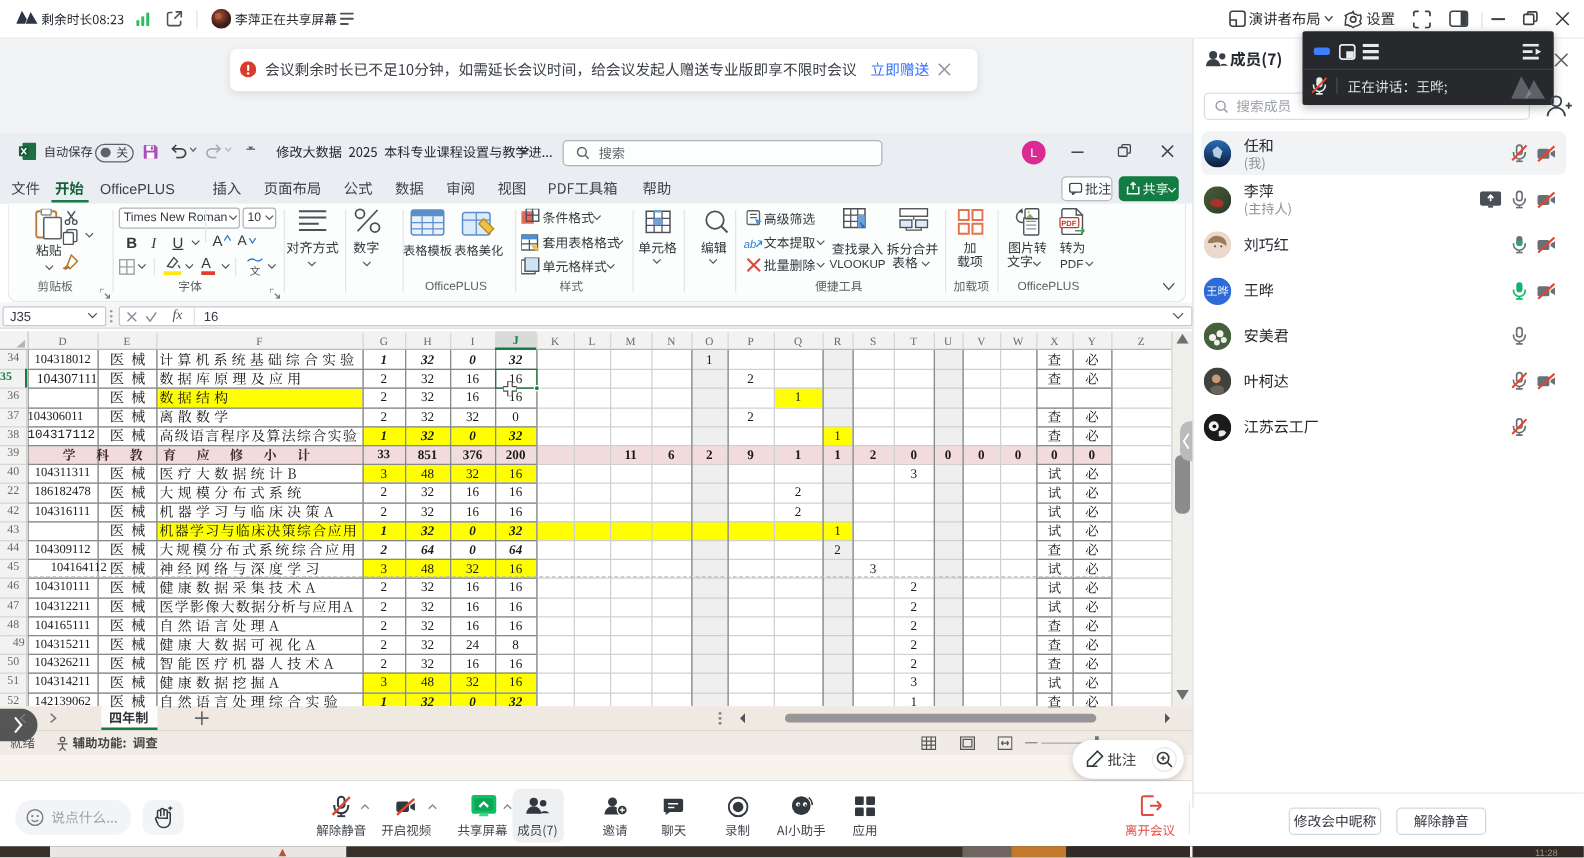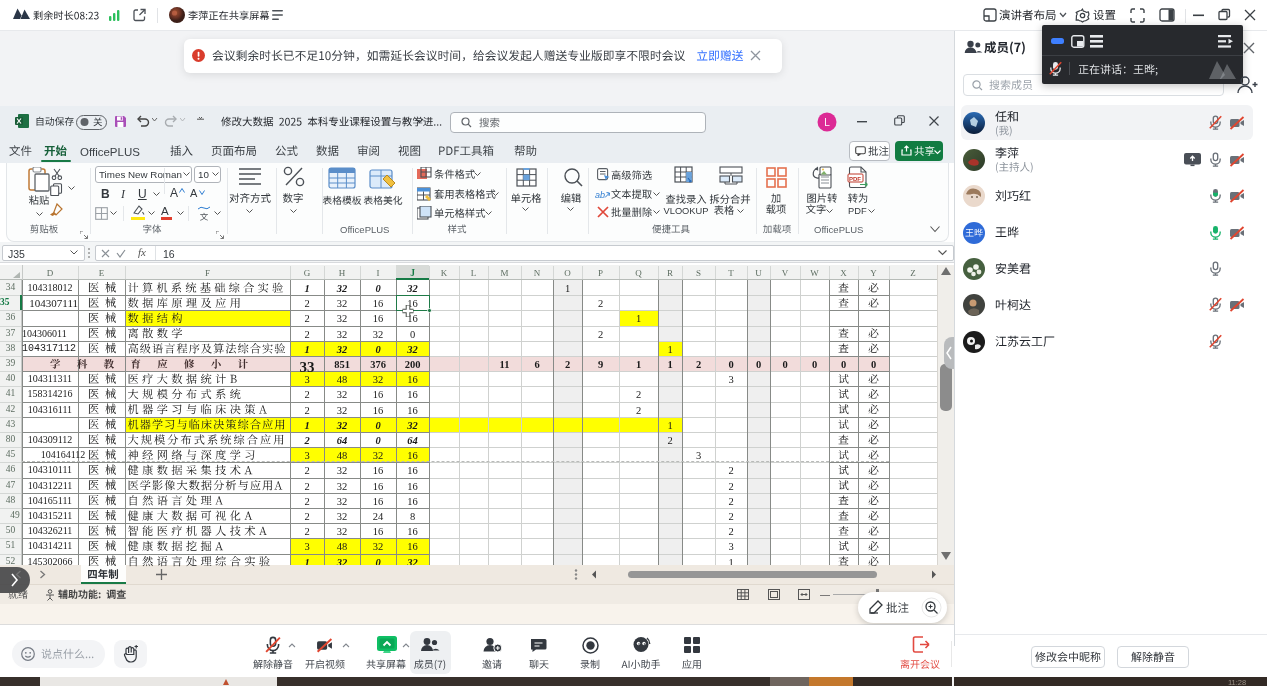--- a/index.html
+++ b/index.html
@@ -113,27 +113,27 @@
 <div style="left:0px;top:312.4px;width:21px;text-align:center;font-family:Liberation Serif,serif;font-size:9.5px;color:#5e6e62;height:15.2px;overflow:hidden">36</div>
 <div style="left:0px;top:325.6px;width:21px;height:1px;background:#d4d7d5"></div>
 <div style="left:0px;top:327.6px;width:21px;text-align:center;font-family:Liberation Serif,serif;font-size:9.5px;color:#5e6e62;height:15.2px;overflow:hidden">37</div>
 <div style="left:0px;top:340.8px;width:21px;height:1px;background:#d4d7d5"></div>
 <div style="left:0px;top:342.8px;width:21px;text-align:center;font-family:Liberation Serif,serif;font-size:9.5px;color:#5e6e62;height:15.2px;overflow:hidden">38</div>
 <div style="left:0px;top:356px;width:21px;height:1px;background:#d4d7d5"></div>
 <div style="left:0px;top:358px;width:21px;text-align:center;font-family:Liberation Serif,serif;font-size:9.5px;color:#5e6e62;height:15.2px;overflow:hidden">39</div>
 <div style="left:0px;top:371.2px;width:21px;height:1px;background:#d4d7d5"></div>
 <div style="left:0px;top:373.2px;width:21px;text-align:center;font-family:Liberation Serif,serif;font-size:9.5px;color:#5e6e62;height:15.2px;overflow:hidden">40</div>
 <div style="left:0px;top:386.4px;width:21px;height:1px;background:#d4d7d5"></div>
-<div style="left:0px;top:388.4px;width:21px;text-align:center;font-family:Liberation Serif,serif;font-size:9.5px;color:#5e6e62;height:15.2px;overflow:hidden">41</div>
+<div style="left:0px;top:388.4px;width:21px;text-align:center;font-family:Liberation Serif,serif;font-size:9.5px;color:#5e6e62;height:15.2px;overflow:hidden">22</div>
 <div style="left:0px;top:401.6px;width:21px;height:1px;background:#d4d7d5"></div>
 <div style="left:0px;top:403.6px;width:21px;text-align:center;font-family:Liberation Serif,serif;font-size:9.5px;color:#5e6e62;height:15.2px;overflow:hidden">42</div>
 <div style="left:0px;top:416.8px;width:21px;height:1px;background:#d4d7d5"></div>
 <div style="left:0px;top:418.8px;width:21px;text-align:center;font-family:Liberation Serif,serif;font-size:9.5px;color:#5e6e62;height:15.2px;overflow:hidden">43</div>
 <div style="left:0px;top:432px;width:21px;height:1px;background:#d4d7d5"></div>
-<div style="left:0px;top:434px;width:21px;text-align:center;font-family:Liberation Serif,serif;font-size:9.5px;color:#5e6e62;height:15.2px;overflow:hidden">80</div>
+<div style="left:0px;top:434px;width:21px;text-align:center;font-family:Liberation Serif,serif;font-size:9.5px;color:#5e6e62;height:15.2px;overflow:hidden">44</div>
 <div style="left:0px;top:447.2px;width:21px;height:1px;background:#d4d7d5"></div>
 <div style="left:0px;top:449.2px;width:21px;text-align:center;font-family:Liberation Serif,serif;font-size:9.5px;color:#5e6e62;height:15.2px;overflow:hidden">45</div>
 <div style="left:0px;top:462.4px;width:21px;height:1px;background:#d4d7d5"></div>
 <div style="left:0px;top:464.4px;width:21px;text-align:center;font-family:Liberation Serif,serif;font-size:9.5px;color:#5e6e62;height:15.2px;overflow:hidden">46</div>
 <div style="left:0px;top:477.6px;width:21px;height:1px;background:#d4d7d5"></div>
 <div style="left:0px;top:479.6px;width:21px;text-align:center;font-family:Liberation Serif,serif;font-size:9.5px;color:#5e6e62;height:15.2px;overflow:hidden">47</div>
 <div style="left:0px;top:492.8px;width:21px;height:1px;background:#d4d7d5"></div>
 <div style="left:0px;top:494.8px;width:21px;text-align:center;font-family:Liberation Serif,serif;font-size:9.5px;color:#5e6e62;height:15.2px;overflow:hidden">48</div>
 <div style="left:0px;top:508px;width:21px;height:1px;background:#d4d7d5"></div>
 <div style="left:0px;top:510px;width:30px;text-align:center;font-family:Liberation Serif,serif;font-size:9.5px;color:#5e6e62;height:15.2px;overflow:hidden">49</div>
@@ -286,21 +286,21 @@
 <div style="left:324px;top:342.8px;width:36px;text-align:center;font-family:Liberation Serif,serif;font-size:10.5px;color:#1a1a1a;font-weight:bold;font-style:italic;">32</div>
 <div style="left:360px;top:342.8px;width:36px;text-align:center;font-family:Liberation Serif,serif;font-size:10.5px;color:#1a1a1a;font-weight:bold;font-style:italic;">0</div>
 <div style="left:396px;top:342.8px;width:33px;text-align:center;font-family:Liberation Serif,serif;font-size:10.5px;color:#1a1a1a;font-weight:bold;font-style:italic;">32</div>
 <div style="left:658px;top:342.8px;width:24px;text-align:center;font-family:Liberation Serif,serif;font-size:10.5px;color:#1a1a1a;">1</div>
 <div style="left:22px;top:373.2px;width:56px;text-align:center;font-family:Liberation Serif,serif;font-size:10px;color:#1a1a1a;">104311311</div>
 <div style="left:290px;top:373.2px;width:34px;text-align:center;font-family:Liberation Serif,serif;font-size:10.5px;color:#1a1a1a;">3</div>
 <div style="left:324px;top:373.2px;width:36px;text-align:center;font-family:Liberation Serif,serif;font-size:10.5px;color:#1a1a1a;">48</div>
 <div style="left:360px;top:373.2px;width:36px;text-align:center;font-family:Liberation Serif,serif;font-size:10.5px;color:#1a1a1a;">32</div>
 <div style="left:396px;top:373.2px;width:33px;text-align:center;font-family:Liberation Serif,serif;font-size:10.5px;color:#1a1a1a;">16</div>
 <div style="left:715px;top:373.2px;width:32px;text-align:center;font-family:Liberation Serif,serif;font-size:10.5px;color:#1a1a1a;">3</div>
-<div style="left:22px;top:388.4px;width:56px;text-align:center;font-family:Liberation Serif,serif;font-size:10px;color:#1a1a1a;">158314216</div>
+<div style="left:22px;top:388.4px;width:56px;text-align:center;font-family:Liberation Serif,serif;font-size:10px;color:#1a1a1a;">186182478</div>
 <div style="left:290px;top:388.4px;width:34px;text-align:center;font-family:Liberation Serif,serif;font-size:10.5px;color:#1a1a1a;">2</div>
 <div style="left:324px;top:388.4px;width:36px;text-align:center;font-family:Liberation Serif,serif;font-size:10.5px;color:#1a1a1a;">32</div>
 <div style="left:360px;top:388.4px;width:36px;text-align:center;font-family:Liberation Serif,serif;font-size:10.5px;color:#1a1a1a;">16</div>
 <div style="left:396px;top:388.4px;width:33px;text-align:center;font-family:Liberation Serif,serif;font-size:10.5px;color:#1a1a1a;">16</div>
 <div style="left:619px;top:388.4px;width:39px;text-align:center;font-family:Liberation Serif,serif;font-size:10.5px;color:#1a1a1a;">2</div>
 <div style="left:22px;top:403.6px;width:56px;text-align:center;font-family:Liberation Serif,serif;font-size:10px;color:#1a1a1a;">104316111</div>
 <div style="left:290px;top:403.6px;width:34px;text-align:center;font-family:Liberation Serif,serif;font-size:10.5px;color:#1a1a1a;">2</div>
 <div style="left:324px;top:403.6px;width:36px;text-align:center;font-family:Liberation Serif,serif;font-size:10.5px;color:#1a1a1a;">32</div>
 <div style="left:360px;top:403.6px;width:36px;text-align:center;font-family:Liberation Serif,serif;font-size:10.5px;color:#1a1a1a;">16</div>
 <div style="left:396px;top:403.6px;width:33px;text-align:center;font-family:Liberation Serif,serif;font-size:10.5px;color:#1a1a1a;">16</div>
@@ -351,27 +351,27 @@
 <div style="left:324px;top:525.2px;width:36px;text-align:center;font-family:Liberation Serif,serif;font-size:10.5px;color:#1a1a1a;">32</div>
 <div style="left:360px;top:525.2px;width:36px;text-align:center;font-family:Liberation Serif,serif;font-size:10.5px;color:#1a1a1a;">16</div>
 <div style="left:396px;top:525.2px;width:33px;text-align:center;font-family:Liberation Serif,serif;font-size:10.5px;color:#1a1a1a;">16</div>
 <div style="left:715px;top:525.2px;width:32px;text-align:center;font-family:Liberation Serif,serif;font-size:10.5px;color:#1a1a1a;">2</div>
 <div style="left:22px;top:540.4px;width:56px;text-align:center;font-family:Liberation Serif,serif;font-size:10px;color:#1a1a1a;">104314211</div>
 <div style="left:290px;top:540.4px;width:34px;text-align:center;font-family:Liberation Serif,serif;font-size:10.5px;color:#1a1a1a;">3</div>
 <div style="left:324px;top:540.4px;width:36px;text-align:center;font-family:Liberation Serif,serif;font-size:10.5px;color:#1a1a1a;">48</div>
 <div style="left:360px;top:540.4px;width:36px;text-align:center;font-family:Liberation Serif,serif;font-size:10.5px;color:#1a1a1a;">32</div>
 <div style="left:396px;top:540.4px;width:33px;text-align:center;font-family:Liberation Serif,serif;font-size:10.5px;color:#1a1a1a;">16</div>
 <div style="left:715px;top:540.4px;width:32px;text-align:center;font-family:Liberation Serif,serif;font-size:10.5px;color:#1a1a1a;">3</div>
-<div style="left:22px;top:555.6px;width:56px;text-align:center;font-family:Liberation Serif,serif;font-size:10px;color:#1a1a1a;">145302066</div>
+<div style="left:22px;top:555.6px;width:56px;text-align:center;font-family:Liberation Serif,serif;font-size:10px;color:#1a1a1a;">142139062</div>
 <div style="left:290px;top:555.6px;width:34px;text-align:center;font-family:Liberation Serif,serif;font-size:10.5px;color:#1a1a1a;font-weight:bold;font-style:italic;">1</div>
 <div style="left:324px;top:555.6px;width:36px;text-align:center;font-family:Liberation Serif,serif;font-size:10.5px;color:#1a1a1a;font-weight:bold;font-style:italic;">32</div>
 <div style="left:360px;top:555.6px;width:36px;text-align:center;font-family:Liberation Serif,serif;font-size:10.5px;color:#1a1a1a;font-weight:bold;font-style:italic;">0</div>
 <div style="left:396px;top:555.6px;width:33px;text-align:center;font-family:Liberation Serif,serif;font-size:10.5px;color:#1a1a1a;font-weight:bold;font-style:italic;">32</div>
 <div style="left:715px;top:555.6px;width:32px;text-align:center;font-family:Liberation Serif,serif;font-size:10.5px;color:#1a1a1a;">1</div>
-<div style="left:290px;top:358px;width:34px;text-align:center;font-family:Liberation Serif,serif;font-size:15px;color:#1a1a1a;font-weight:bold;">33</div>
+<div style="left:290px;top:358px;width:34px;text-align:center;font-family:Liberation Serif,serif;font-size:10px;color:#1a1a1a;font-weight:bold;">33</div>
 <div style="left:324px;top:358px;width:36px;text-align:center;font-family:Liberation Serif,serif;font-size:10.5px;color:#1a1a1a;font-weight:bold;">851</div>
 <div style="left:360px;top:358px;width:36px;text-align:center;font-family:Liberation Serif,serif;font-size:10.5px;color:#1a1a1a;font-weight:bold;">376</div>
 <div style="left:396px;top:358px;width:33px;text-align:center;font-family:Liberation Serif,serif;font-size:10.5px;color:#1a1a1a;font-weight:bold;">200</div>
 <div style="left:488px;top:358px;width:33px;text-align:center;font-family:Liberation Serif,serif;font-size:10.5px;color:#1a1a1a;font-weight:bold;">11</div>
 <div style="left:521px;top:358px;width:32px;text-align:center;font-family:Liberation Serif,serif;font-size:10.5px;color:#1a1a1a;font-weight:bold;">6</div>
 <div style="left:553px;top:358px;width:29px;text-align:center;font-family:Liberation Serif,serif;font-size:10.5px;color:#1a1a1a;font-weight:bold;">2</div>
 <div style="left:582px;top:358px;width:37px;text-align:center;font-family:Liberation Serif,serif;font-size:10.5px;color:#1a1a1a;font-weight:bold;">9</div>
 <div style="left:619px;top:358px;width:39px;text-align:center;font-family:Liberation Serif,serif;font-size:10.5px;color:#1a1a1a;font-weight:bold;">1</div>
 <div style="left:658px;top:358px;width:24px;text-align:center;font-family:Liberation Serif,serif;font-size:10.5px;color:#1a1a1a;font-weight:bold;">1</div>
 <div style="left:682px;top:358px;width:33px;text-align:center;font-family:Liberation Serif,serif;font-size:10.5px;color:#1a1a1a;font-weight:bold;">2</div>

